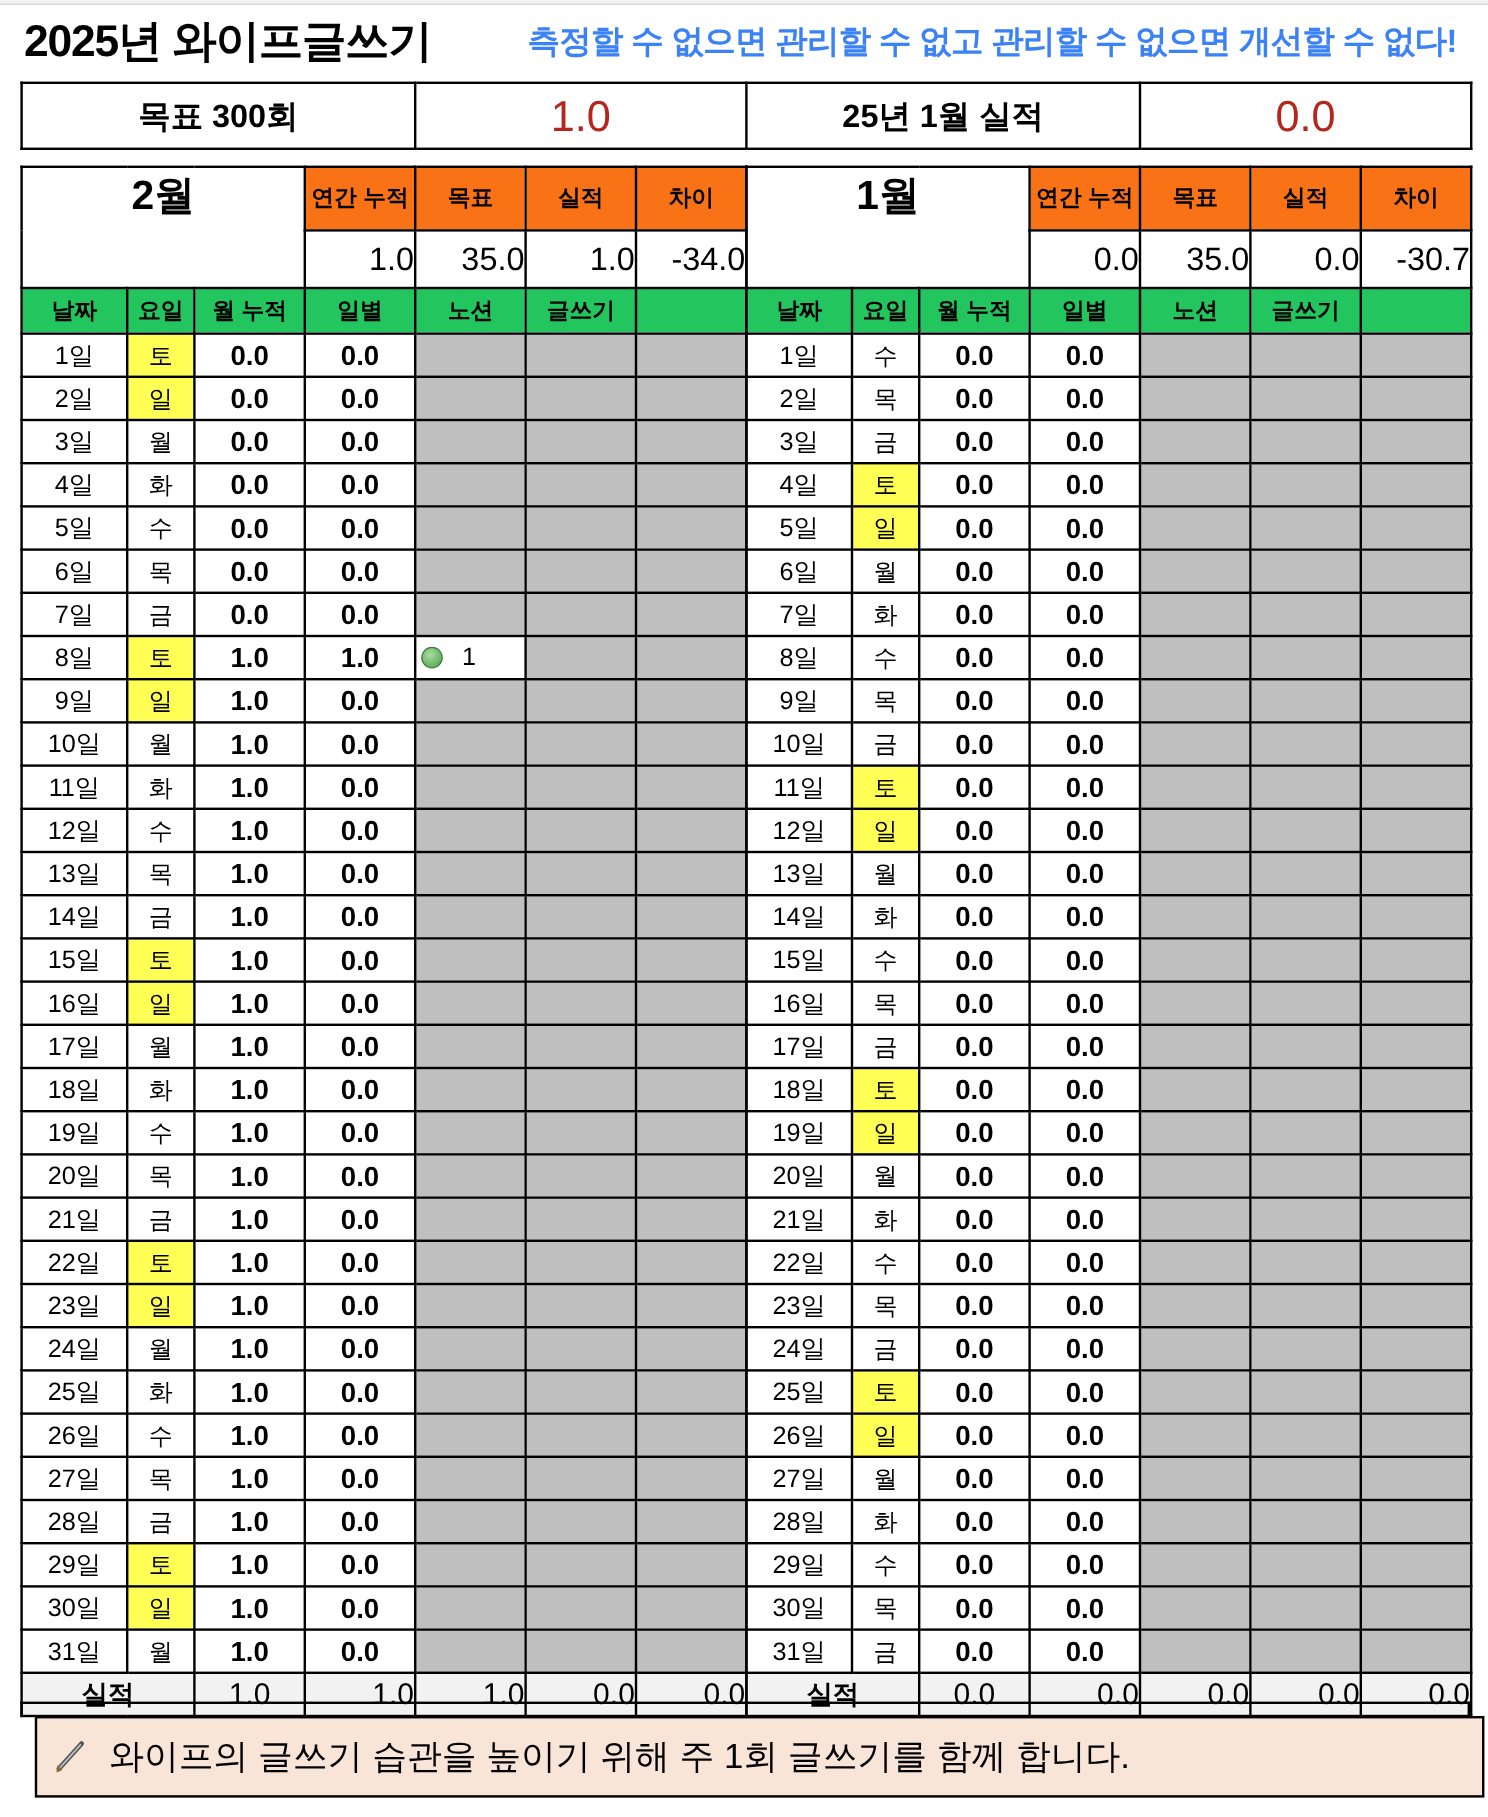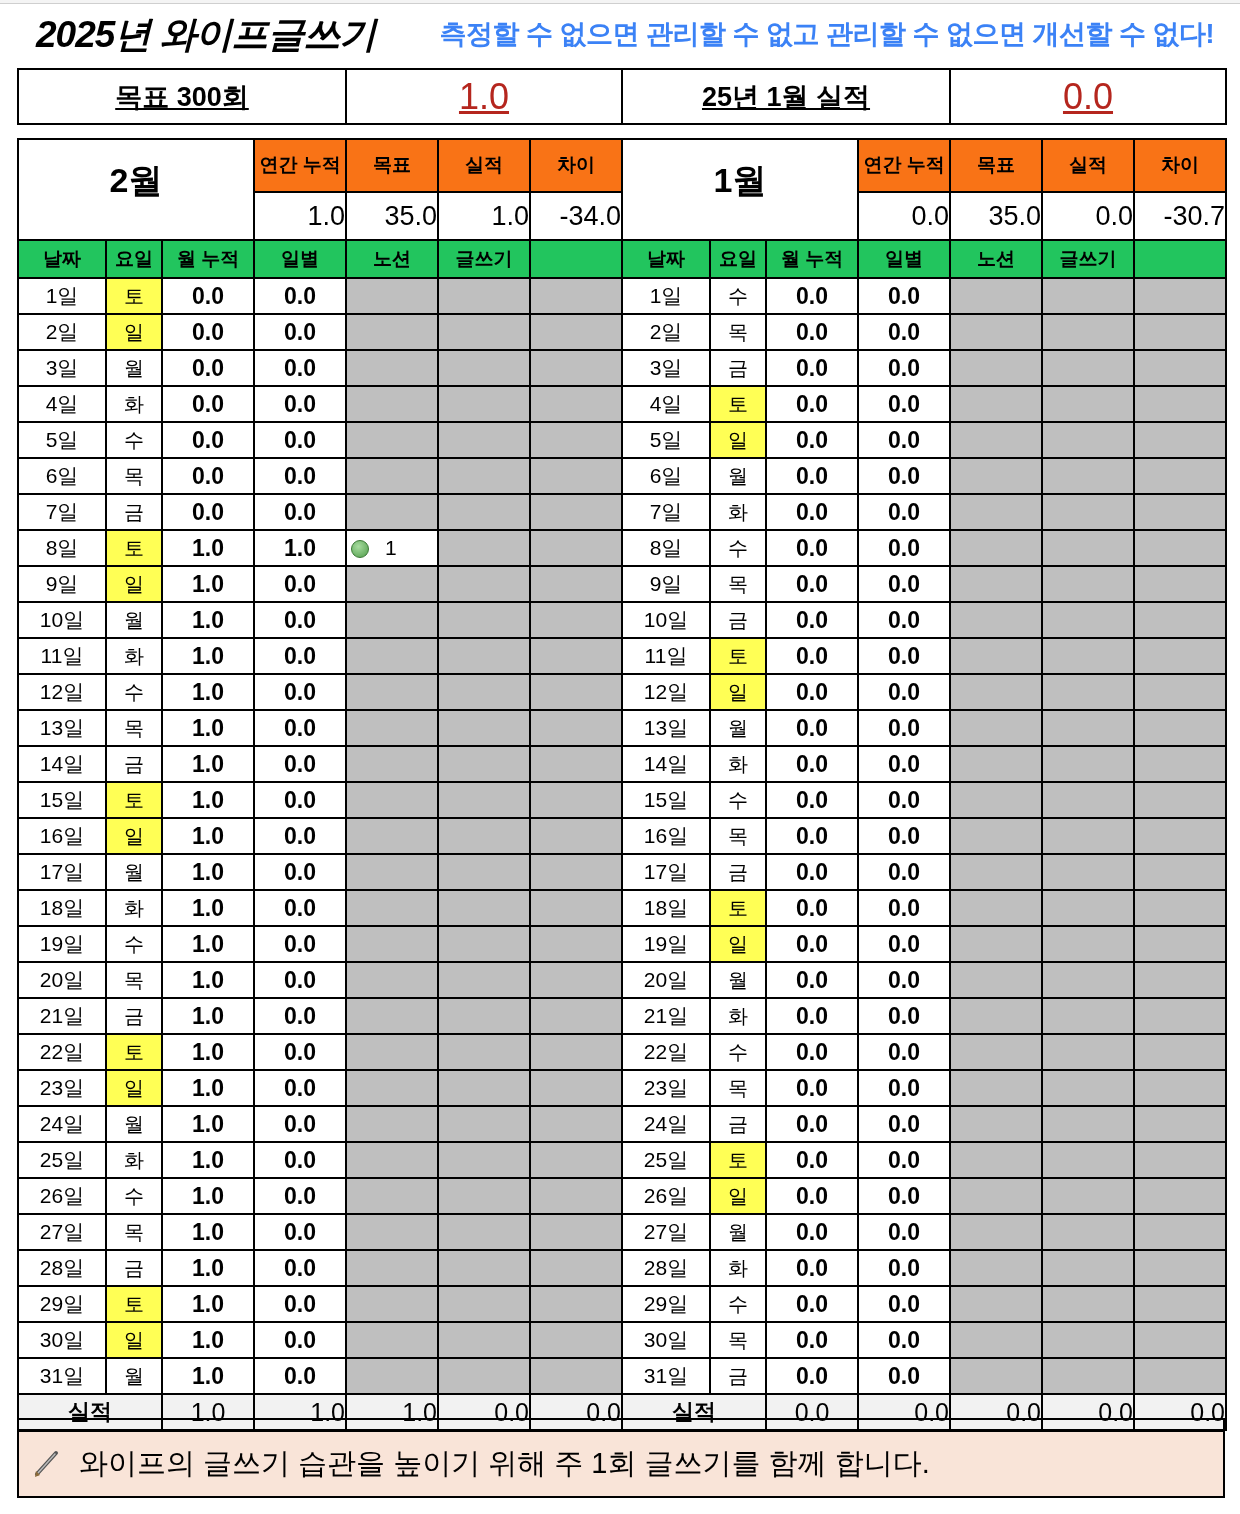--- a/index.html
+++ b/index.html
@@ -1,43 +1,43 @@
 <!DOCTYPE html>
 <html><head>
 <meta charset="utf-8">
 <style>
   html, body { margin:0; padding:0; background:#fff; }
   body { width:1240px; height:1514px; position:relative; overflow:hidden; font-family:"Liberation Sans","DejaVu Sans",sans-serif; color:#000; }
   .gridtop { position:absolute; left:0; top:0; width:1240px; height:3px; border-bottom:1px solid #cfcfcf; background:#f4f4f4; }
-  .title { position:absolute; left:36px; top:10px; font-size:37px; font-weight:bold; letter-spacing:-1px;font-style:italic; }
+  .title { position:absolute; left:20px; top:10px; font-size:37px; font-weight:bold; letter-spacing:-1px; }
   .slogan { position:absolute; right:26px; top:16px; font-size:27px; font-weight:bold; color:#3b82f6; letter-spacing:-0.5px; }
   table { border-collapse:collapse; position:absolute; table-layout:fixed; }
   td { border:2px solid #000; padding:0; text-align:center; vertical-align:middle; overflow:hidden; white-space:nowrap; }
   .summary { left:17px; top:68px; width:1208px; height:57px; }
-  .summary td { font-size:27px; font-weight:bold;text-decoration:underline; }
+  .summary td { font-size:27px; font-weight:bold; }
   .summary .red { color:#b5261e; font-weight:normal; font-size:36px; }
   .panel { top:138px; width:604px; }
   .panel.left { left:17px; }
   .panel.right { left:621px; }
   .hdrlbl { background:#f97316; font-size:19px; font-weight:bold; height:39px; vertical-align:top; padding-top:12px; }
   .hdrval { font-size:27px; text-align:right; height:46px; }
-  .month { font-size:34px; font-weight:bold; vertical-align:top; padding-top:18px; }
+  .month { font-size:34px; font-weight:bold; vertical-align:top; }
   .colhdr td { background:#22c55e; font-size:19px; font-weight:bold; height:36px; }
   .row td { height:34px; font-size:21px; }
   .row td.num { font-size:23px; font-weight:bold; }
   .row td.dow { font-size:20px; }
   .row td.we { background:#ffff55; }
   .row td.gray { background:#bfbfbf; }
   .row td.white { background:#fff; text-align:left; }
   .dot { display:inline-block; width:16px; height:16px; border-radius:50%; background:radial-gradient(circle at 40% 35%, #a8dca0, #4f9d4a); border:1px solid #3d7a38; vertical-align:middle; margin-left:4px; margin-right:16px; }
   .total td { background:#f2f2f2; height:34px; font-size:25px; }
   .total td.lbl { font-weight:bold; font-size:22px; }
   .total td.r { text-align:right; }
   .spacer { position:absolute; left:17px; top:1418px; width:1204px; height:10px; border:2px solid #000; border-bottom:none; }
-  .note { position:absolute; left:17px; top:1430px; width:1204px; height:64px; border:2px solid #000; background:#f9e4d8; font-size:29px; display:flex; align-items:center; }
+  .note { position:absolute; left:29px; top:1430px; width:1204px; height:64px; border:2px solid #000; background:#f9e4d8; font-size:29px; display:flex; align-items:center; }
   .note .pen { margin-left:12px; margin-right:18px; width:30px; height:30px; }
 </style>
 </head>
 <body>
 
 <div class="gridtop"></div>
 <div class="title">2025년 와이프글쓰기</div>
 <div class="slogan">측정할 수 없으면 관리할 수 없고 관리할 수 없으면 개선할 수 없다!</div>
 
 <table class="summary">

